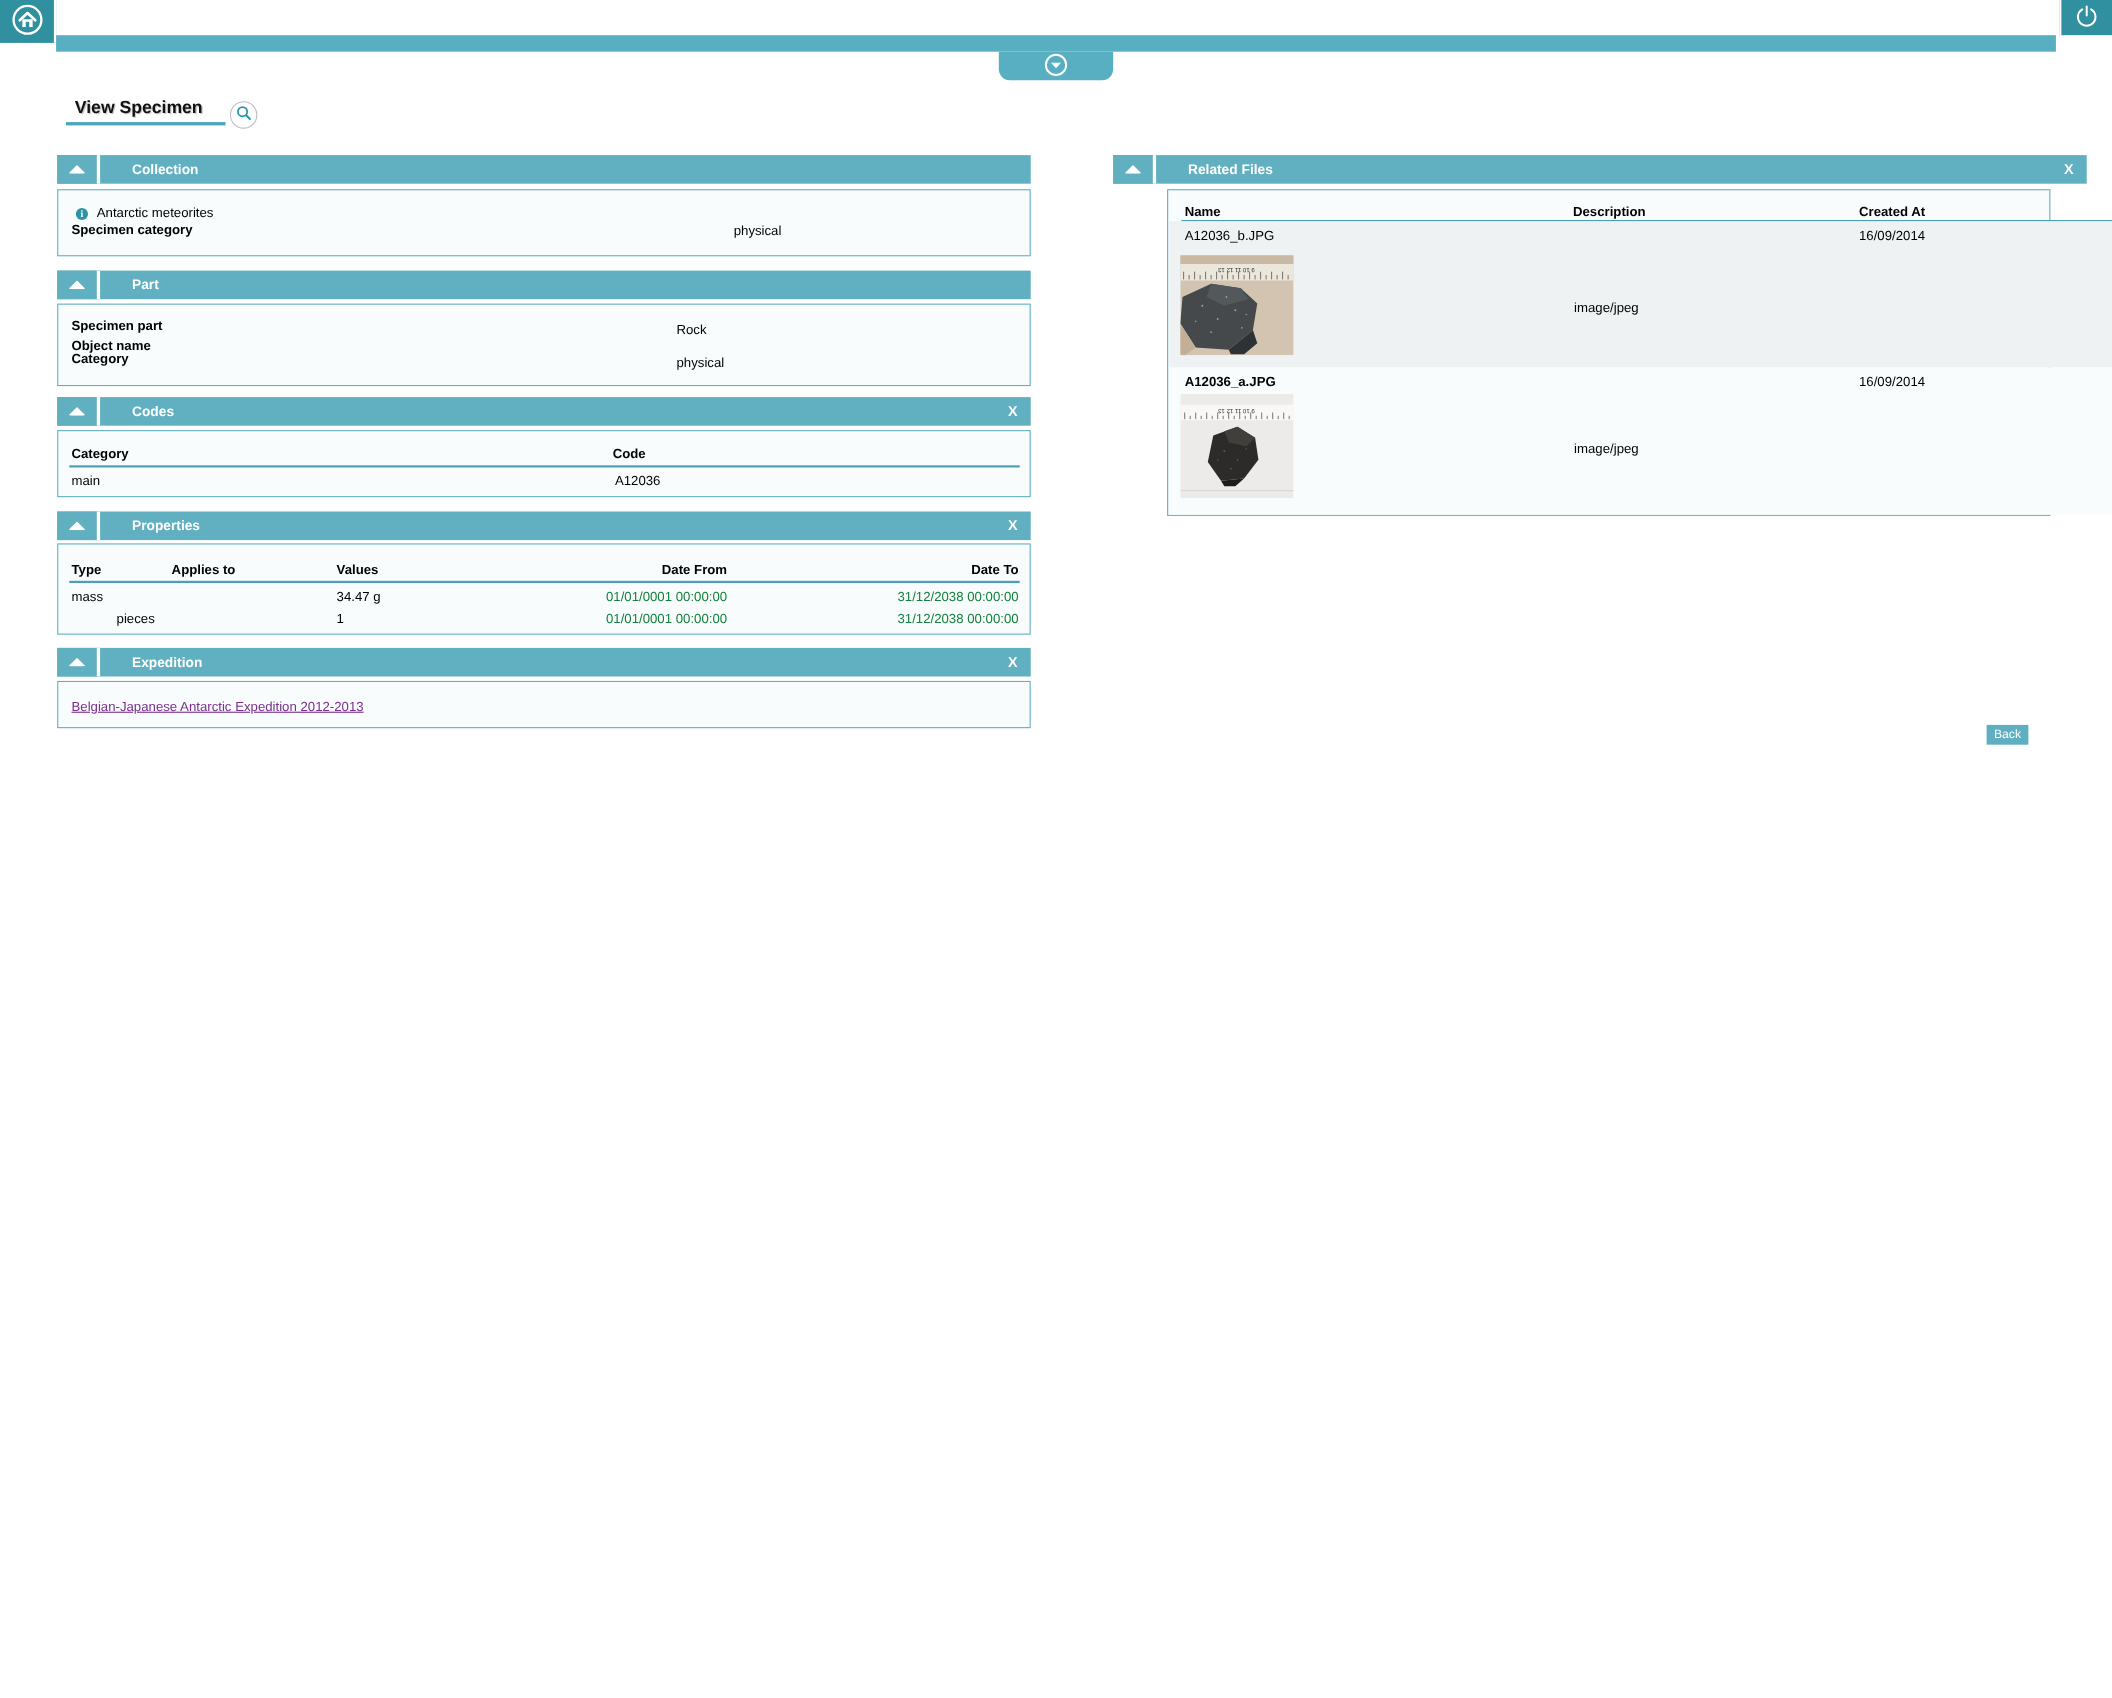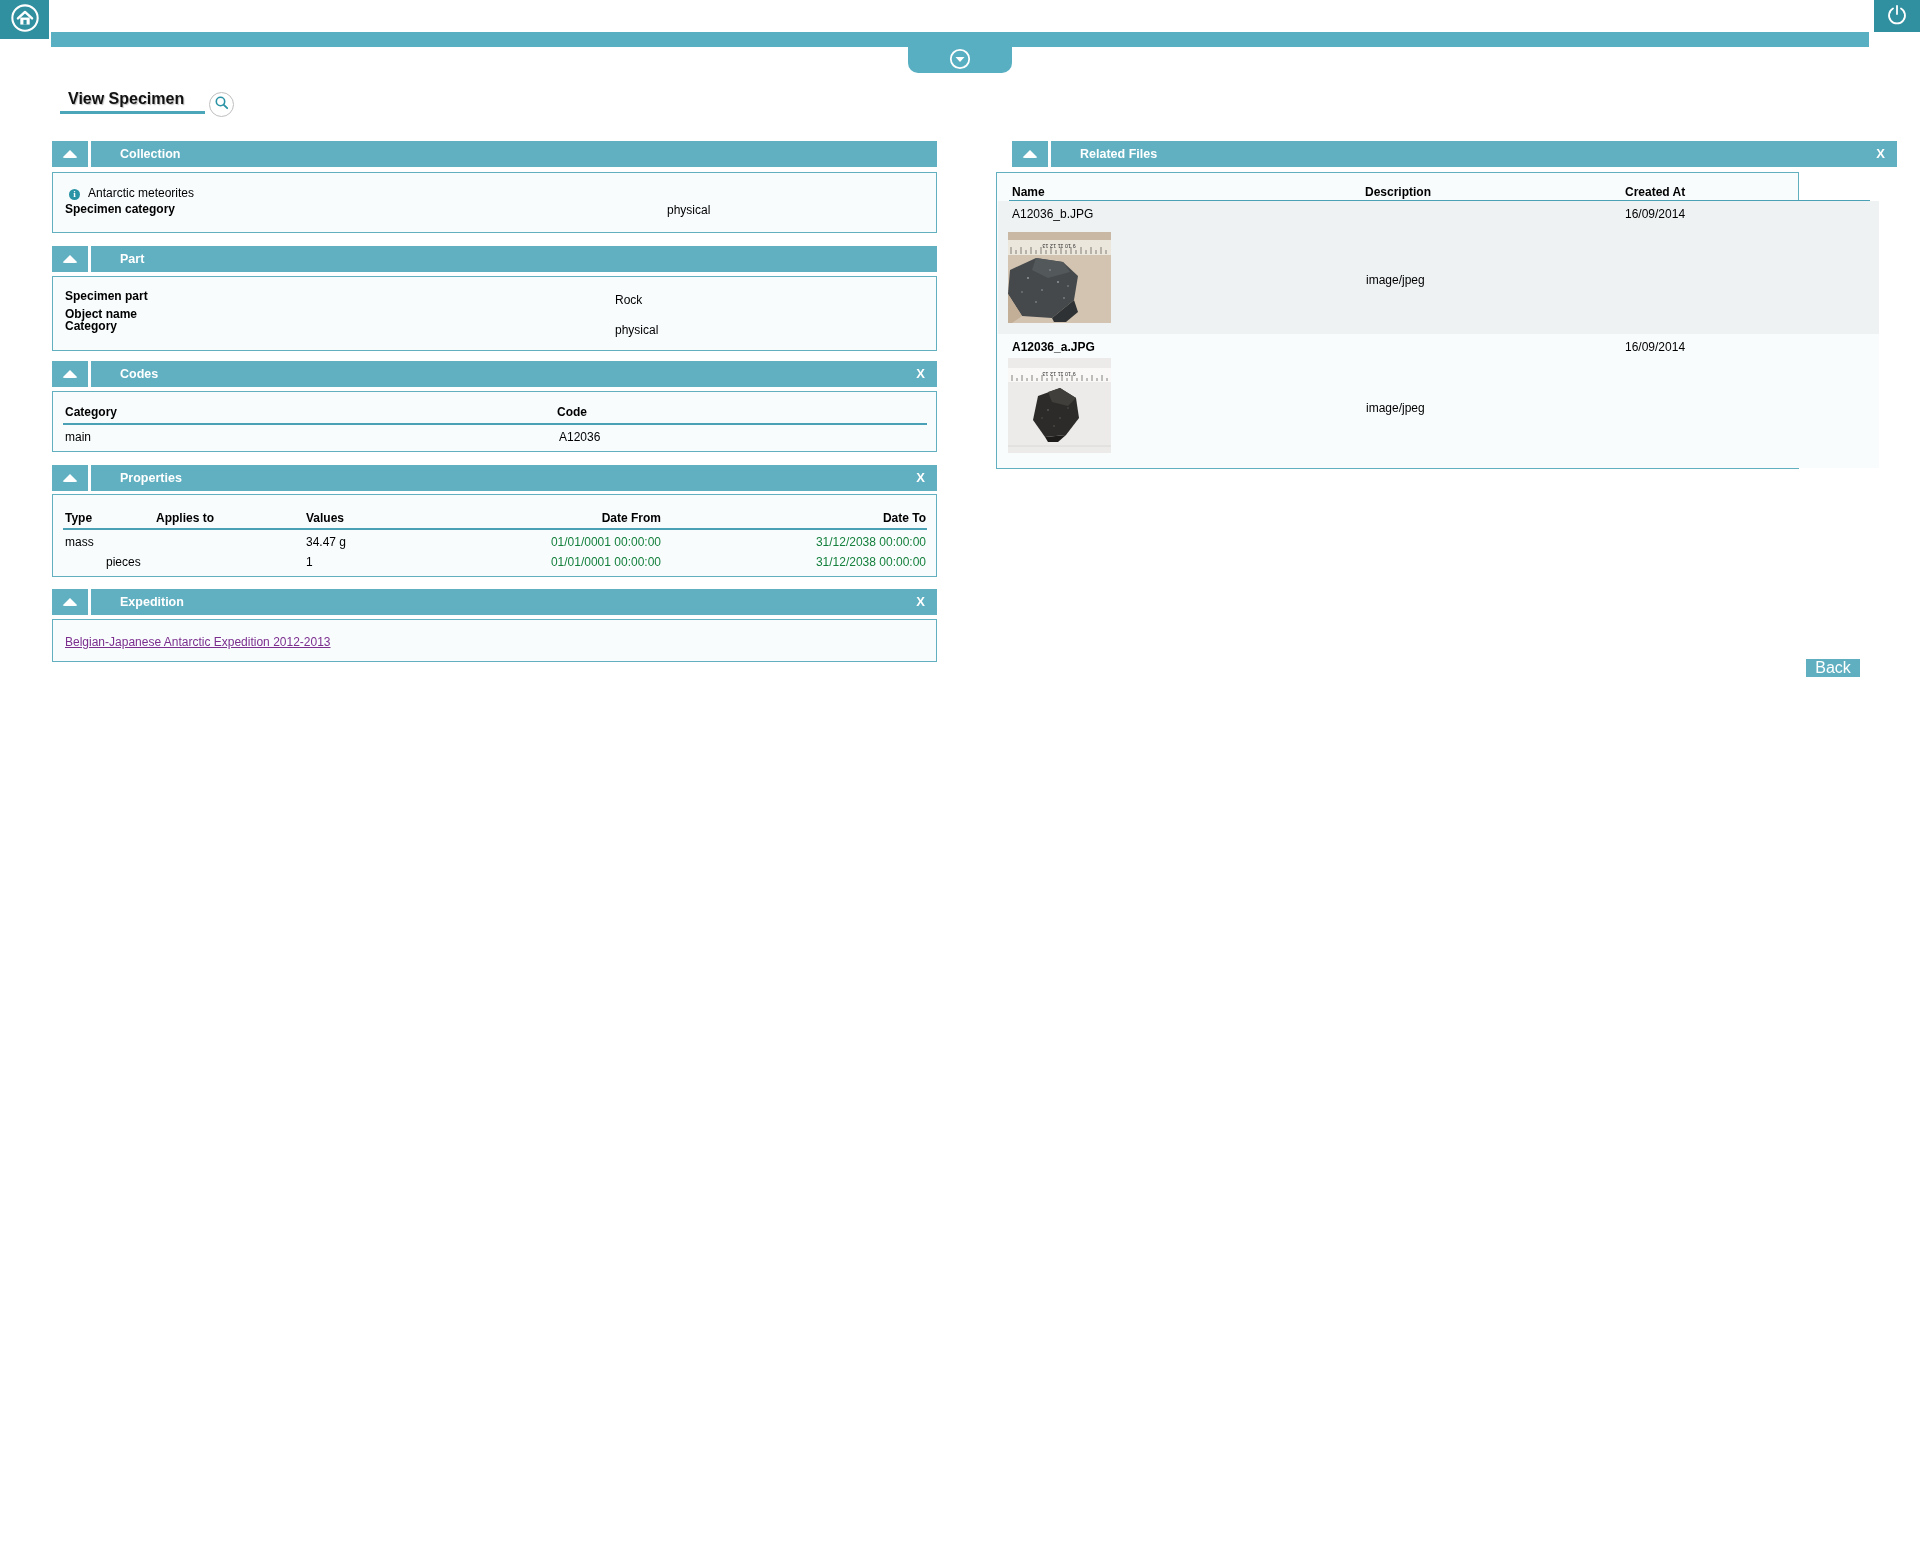--- a/index.html
+++ b/index.html
@@ -38,22 +38,22 @@
 
   .lbl { font-weight:bold; }
   .hdrline { position:absolute; height:2px; background:#4aa0b5; }
   .gray { color:#15803d; }
   .cellhdr { font-weight:bold; }
   .link { color:#7b2e8e; text-decoration:underline; cursor:pointer; }
 
   .rf-row1 { position:absolute; left:1px; top:28px; width:881px; height:133px; background:#eef2f3; }
   .rf-row2 { position:absolute; left:1px; top:161px; width:881px; height:134px; background:#f9fcfd; }
 
-  .back-btn { position:absolute; left:1806px; top:659px; width:54px; height:18px; background:#5fafc0;
-              color:#fff; text-align:center; line-height:18px; font-size:16px; cursor:pointer; }
+  .back-btn { position:absolute; left:1806px; top:659px; width:38px; height:18px; background:#5fafc0;
+              color:#fff; text-align:center; line-height:18px; font-size:11px; cursor:pointer; }
 
   .info-badge { display:inline-block; width:11px; height:11px; border-radius:50%; background:#2a93a5;
                 color:#fff; font-size:9px; font-weight:bold; text-align:center; line-height:11px;
                 font-family:"Liberation Serif", serif; }
   .abs { position:absolute; }
 </style>
 </head>
 <body>
 
 <div class="stage">
@@ -183,21 +183,21 @@
     <span class="abs link" style="left:12px; top:15px;">Belgian-Japanese Antarctic Expedition 2012-2013</span>
   </div>
 
   <div class="panel-header" style="left:1012px; top:141px; width:885px;">
     <div class="collapse-btn">
         <span class="tri-up"></span>
       </div>
     <span class="panel-title">Related Files</span>
     <span class="close-x">X</span>
   </div>
-  <div class="panel-body" style="left:996px; top:172px; width:803px; height:297px;">
+  <div class="panel-body" style="left:1061px; top:172px; width:803px; height:297px;">
     <span class="abs cellhdr" style="left:15px;  top:12px;">Name</span>
     <span class="abs cellhdr" style="left:368px; top:12px;text-align:right;">Description</span>
     <span class="abs cellhdr" style="left:628px; top:12px;">Created At</span>
     <div class="hdrline" style="left:12px; top:27px; width:861px;"></div>
 
     <div class="rf-row1">
       <span class="abs" style="left:14px;  top:6px;">A12036_b.JPG</span>
       <span class="abs" style="left:627px; top:6px;">16/09/2014</span>
       <span class="abs" style="left:368px; top:72px;">image/jpeg</span>
       <span class="abs" style="left:10px; top:31px;">

